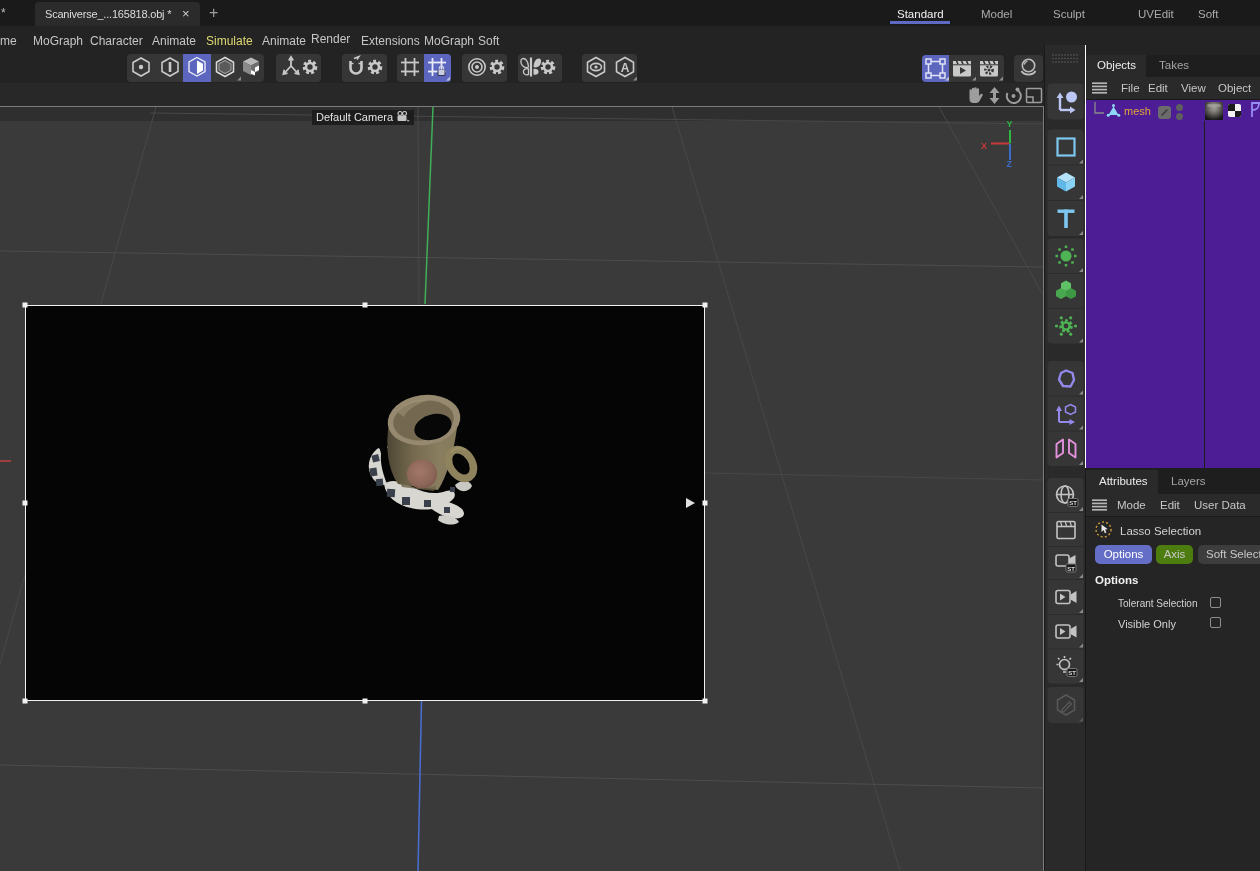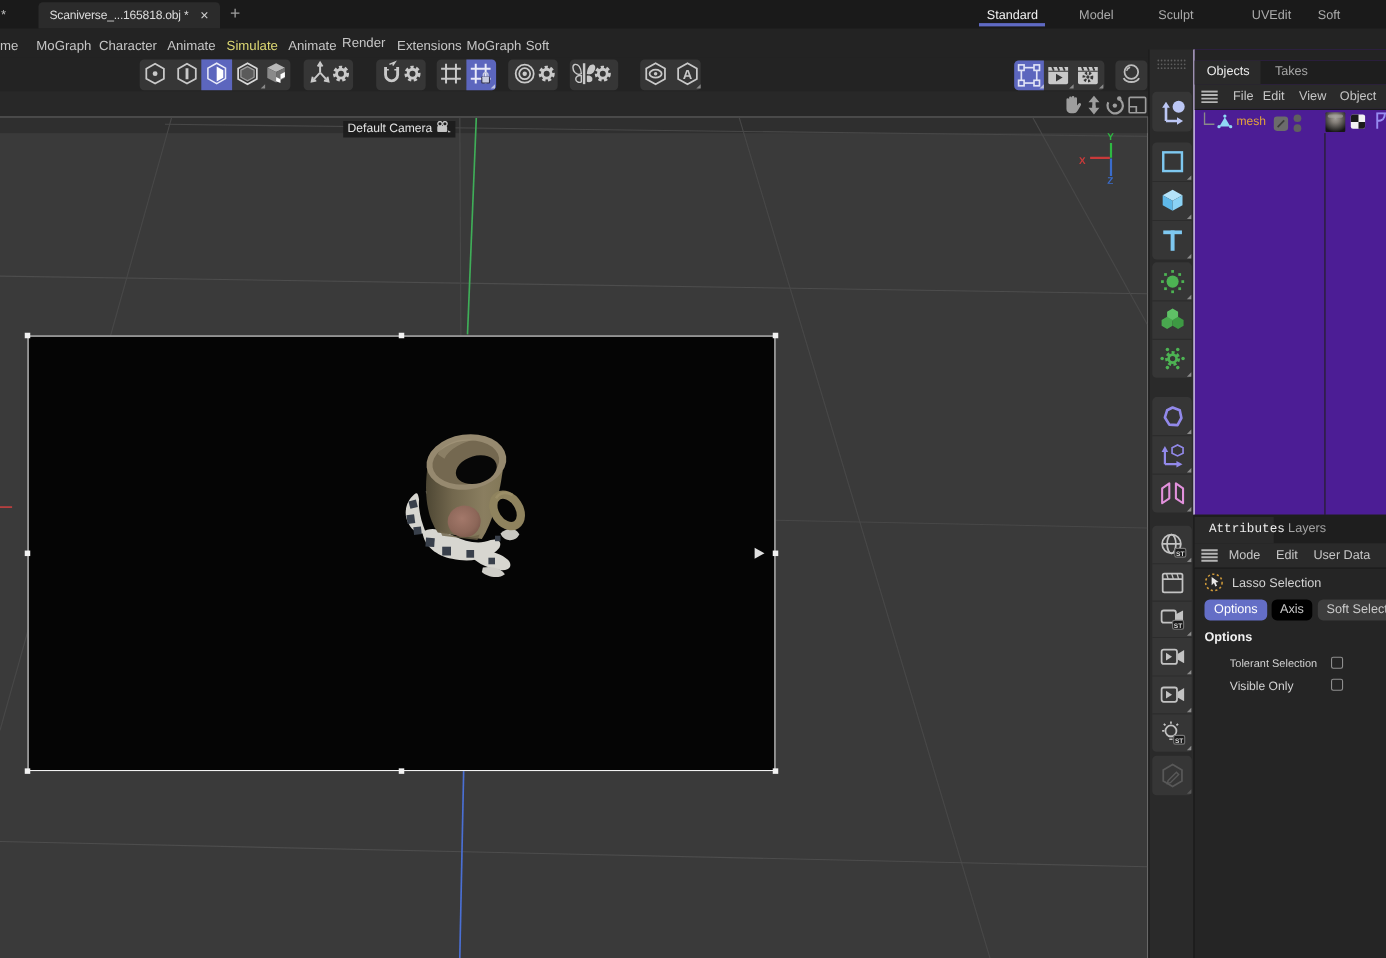--- a/index.html
+++ b/index.html
@@ -527,21 +527,21 @@
     <div class="abs" style="left:148.5px;top:65.5px;width:6.5px;height:6.5px;background:#1b1b1b;border-radius:0 0 2px 0;"></div>
     <svg class="abs" style="left:165px;top:57px;" width="10" height="16" viewBox="0 0 10 16">
       <path d="M1 15 V1 H10 M1 8 C6 8 8 6 8 1" fill="none" stroke="#978cf2" stroke-width="1.8"></path>
     </svg>
     <div class="abs" style="left:118px;top:76px;width:1px;height:347px;background:#1e1e1e;"></div>
   </div>
 
   <div class="abs" style="left:1085px;top:468px;width:175px;height:403px;background:#252525;border-left:1px solid #191919;">
     <div class="abs" style="left:0;top:0;width:175px;height:26px;background:#1e1e1e;"></div>
     <div class="abs" style="left:0;top:2px;width:72px;height:24px;background:#2a2a2a;"></div>
-    <div class="abs txt" style="left:13px;top:7px;color:#ededed;font-size:11.5px;font-family:Liberation Mono, monospace;">Attributes</div>
+    <div class="abs txt" style="left:13px;top:7px;color:#ededed;font-size:11.5px;">Attributes</div>
     <div class="abs txt" style="left:85px;top:7px;color:#a5a5a5;font-size:11.5px;">Layers</div>
     <div class="abs" style="left:0;top:26px;width:175px;height:22px;background:#2a2a2a;"></div>
     <svg class="abs" style="left:6px;top:31px;" width="16" height="12" viewBox="0 0 16 12">
       <g stroke="#b5b5b5" stroke-width="1.7">
           <line x1="0" y1="1.2" x2="15" y2="1.2"></line>
           <line x1="0" y1="4.4" x2="15" y2="4.4"></line>
           <line x1="0" y1="7.6" x2="15" y2="7.6"></line>
           <line x1="0" y1="10.8" x2="15" y2="10.8"></line>
         </g>
     </svg>
@@ -550,21 +550,21 @@
     <div class="abs txt" style="left:108px;top:31px;font-size:11.5px;">User Data</div>
     <div class="abs" style="left:0;top:48px;width:175px;height:1px;background:#1a1a1a;"></div>
 
     <svg class="abs" style="left:9px;top:53px;" width="17" height="17" viewBox="0 0 17 17">
       <circle cx="8.5" cy="8.5" r="7.5" fill="none" stroke="#cf9a3a" stroke-width="1.4" stroke-dasharray="2 2.2"></circle>
       <path d="M6.5 3.5 V11 L8.6 9 L9.9 12.2 L11.4 11.6 L10.1 8.5 L12.8 8.2 Z" fill="#e8e8e8"></path>
     </svg>
     <div class="abs txt" style="left:34px;top:57px;font-size:11.5px;color:#d2d2d2;">Lasso Selection</div>
 
     <div class="abs" style="left:9px;top:77px;width:57px;height:19px;background:#646ec6;border-radius:5px;color:#fff;font-size:11.5px;text-align:center;line-height:19px;">Options</div>
-    <div class="abs" style="left:70px;top:77px;width:37px;height:19px;background:#000000;border-radius:5px;color:#c9c9c9;font-size:11.5px;text-align:center;line-height:19px;">Axis</div>
+    <div class="abs" style="left:70px;top:77px;width:37px;height:19px;background:#4d7c0f;border-radius:5px;color:#c9c9c9;font-size:11.5px;text-align:center;line-height:19px;">Axis</div>
     <div class="abs" style="left:112px;top:77px;width:70px;height:19px;background:#3d3d3d;border-radius:5px 0 0 5px;color:#c9c9c9;font-size:11.5px;line-height:19px;padding-left:8px;white-space:nowrap;">Soft Selection</div>
     <div class="abs" style="left:9px;top:106px;color:#f0f0f0;font-size:11.5px;font-weight:bold;">Options</div>
     <div class="abs txt" style="left:32px;top:130px;font-size:10px;color:#d2d2d2;">Tolerant Selection</div>
     <div class="abs" style="left:124px;top:129px;width:11px;height:11px;border:1.5px solid #8e8e8e;border-radius:2px;"></div>
     <div class="abs txt" style="left:32px;top:150px;font-size:11px;color:#d2d2d2;">Visible Only</div>
     <div class="abs" style="left:124px;top:149px;width:11px;height:11px;border:1.5px solid #8e8e8e;border-radius:2px;"></div>
   </div>
 
 </div>
 

